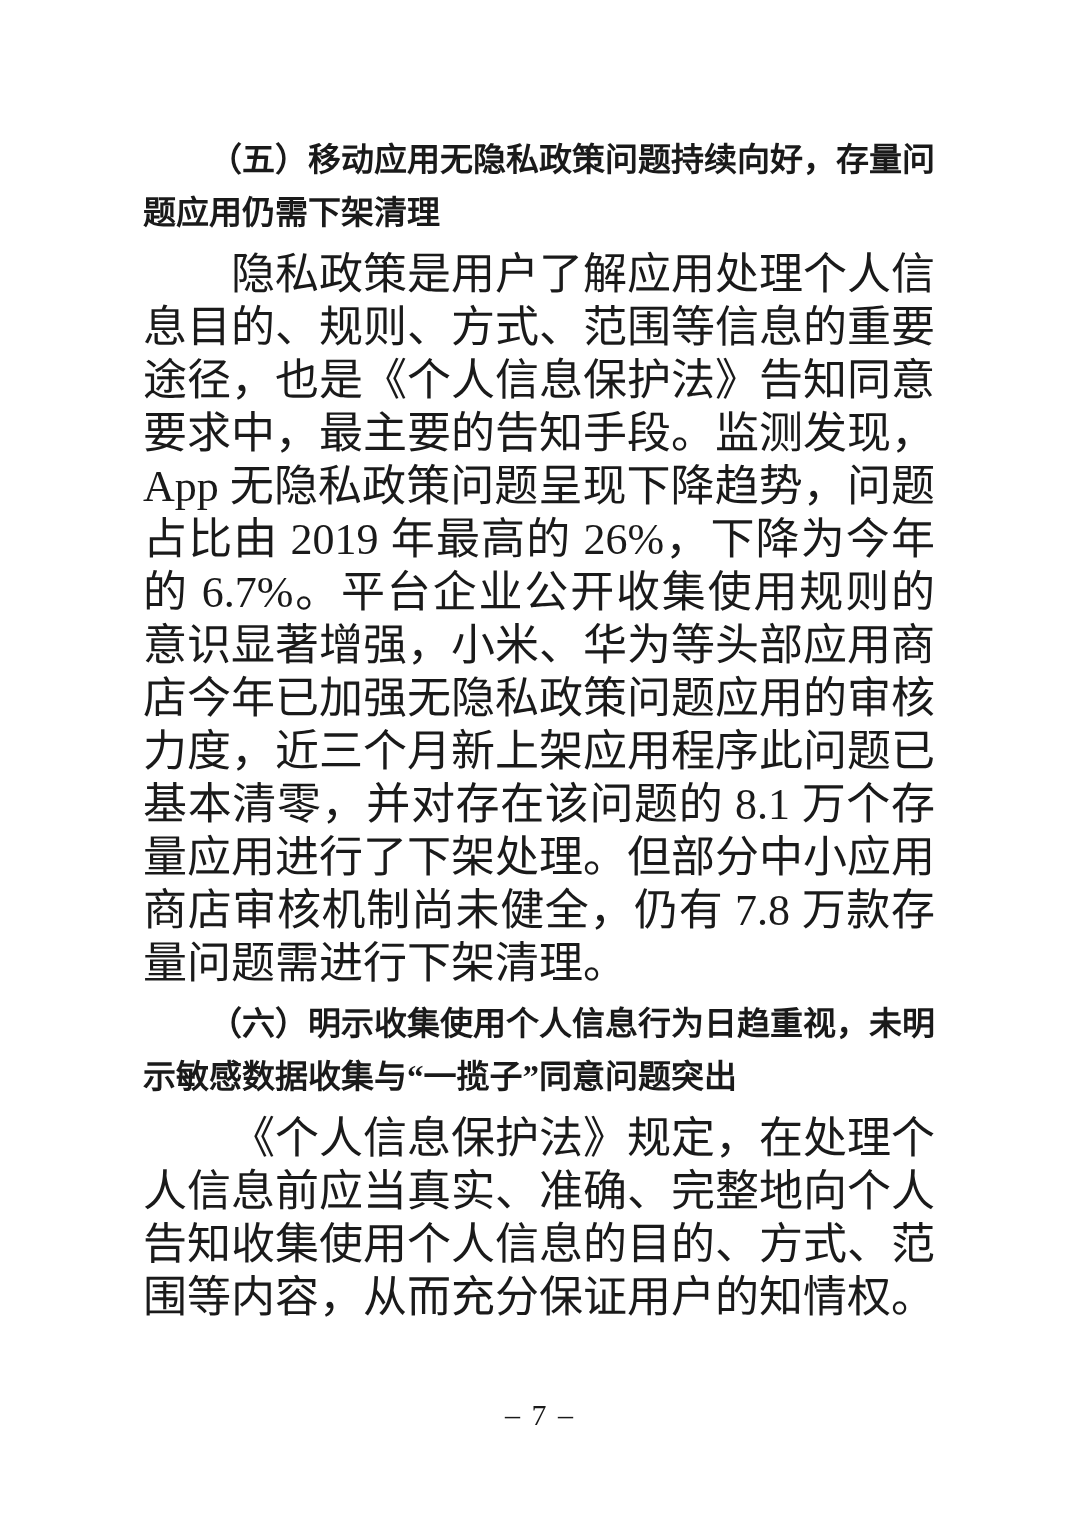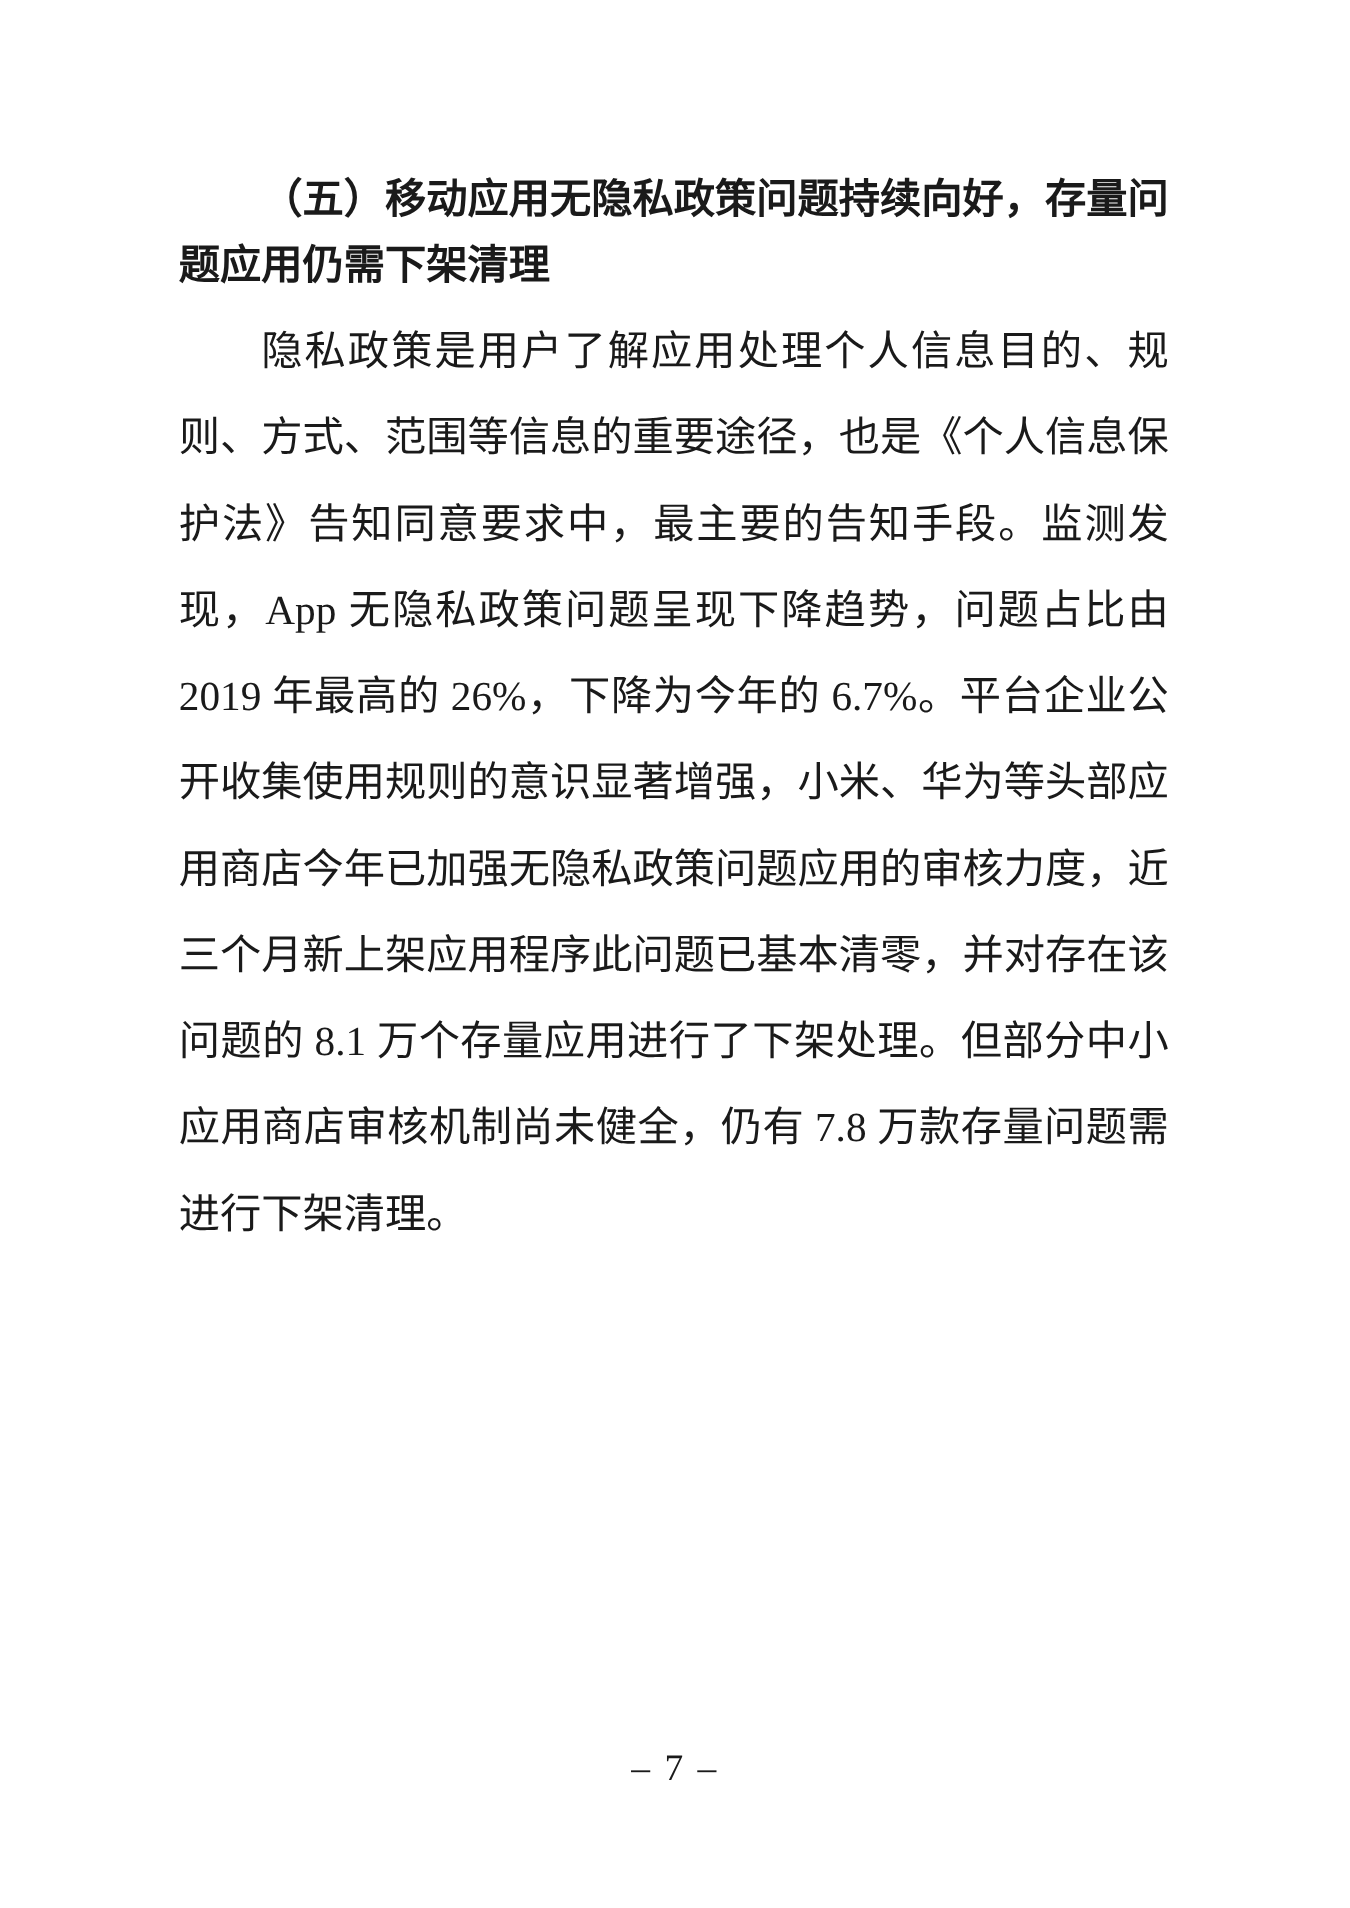--- a/index.html
+++ b/index.html
@@ -29,22 +29,22 @@
     font-weight: bold;
     text-indent: 2em;
     text-align: justify;
     text-justify: inter-ideograph;
   }
   .section-heading.first {
     margin-top: 0;
   }
   .body-paragraph {
     margin: 8px 0 0 0;
-    font-size: 33px;
-    line-height: 69px;
+    font-size: 44px;
+    line-height: 53px;
     font-weight: normal;
     text-indent: 2em;
     text-align: justify;
     text-justify: inter-ideograph;
   }
   .bold-lead {
     font-weight: bold;
   }
   .page-footer {
     position: absolute;
@@ -60,18 +60,20 @@
 </style>
 </head>
 <body>
 
 <div class="page">
 
   <h2 class="section-heading first">（五）移动应用无隐私政策问题持续向好，存量问题应用仍需下架清理</h2>
 
   <p class="body-paragraph">隐私政策是用户了解应用处理个人信息目的、规则、方式、范围等信息的重要途径，也是《个人信息保护法》告知同意要求中，最主要的告知手段。监测发现，App 无隐私政策问题呈现下降趋势，问题占比由 2019 年最高的 26%，下降为今年的 6.7%。平台企业公开收集使用规则的意识显著增强，小米、华为等头部应用商店今年已加强无隐私政策问题应用的审核力度，近三个月新上架应用程序此问题已基本清零，并对存在该问题的 8.1 万个存量应用进行了下架处理。但部分中小应用商店审核机制尚未健全，仍有 7.8 万款存量问题需进行下架清理。</p>
 
+  <h2 class="section-heading">（六）明示收集使用个人信息行为日趋重视，未明示敏感数据收集与“一揽子”同意问题突出</h2>
 
+  <p class="body-paragraph">《个人信息保护法》规定，在处理个人信息前应当真实、准确、完整地向个人告知收集使用个人信息的目的、方式、范围等内容，从而充分保证用户的知情权。</p>
 
 
   <div class="page-footer">– 7 –</div>
 
 </div>
 
 </body></html>

